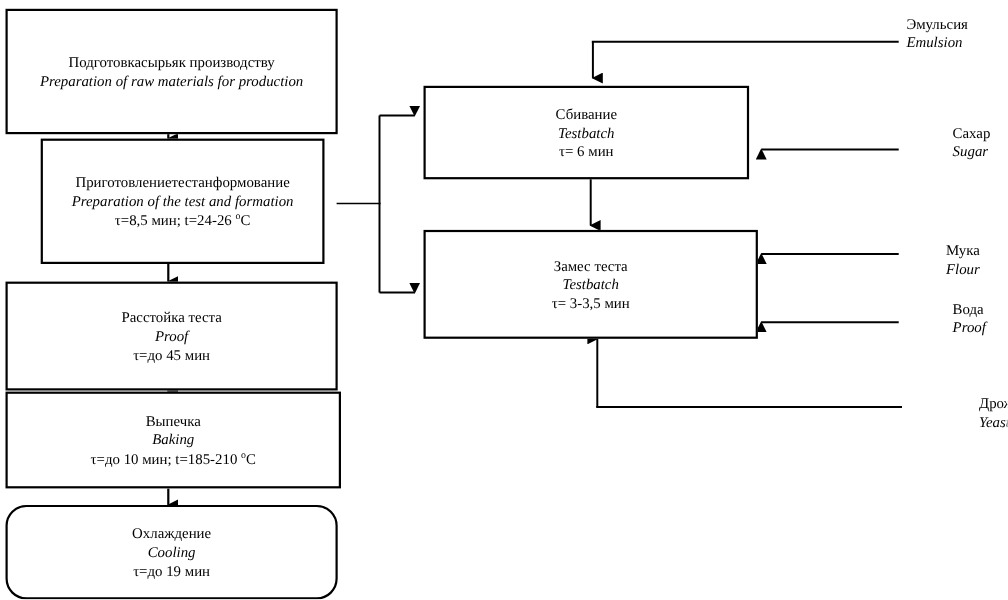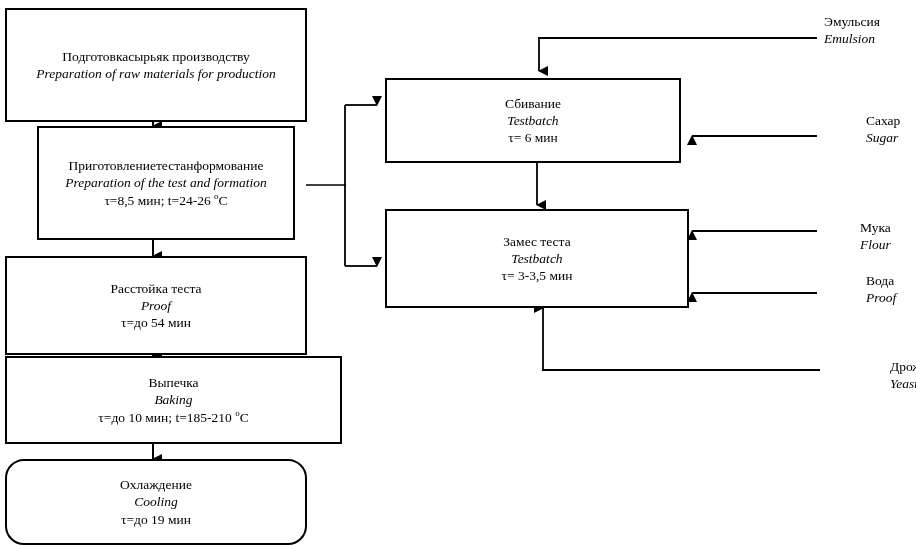--- a/index.html
+++ b/index.html
@@ -120,24 +120,24 @@
 
   <div class="box" style="left:5px; top:126px; width:258px; height:114px;margin-left:32px;">
     <div class="ru">Приготовлениетестанформование</div>
     <div class="en">Preparation of the test and formation</div>
     <div class="par"><span>τ=8,5 мин; t=24-26 </span><span class="sup">o</span><span>C</span></div>
   </div>
 
   <div class="box" style="left:5px; top:256px; width:302px; height:99px;">
     <div class="ru">Расстойка теста</div>
     <div class="en">Proof</div>
-    <div class="par">τ=до 54 мин</div>
+    <div class="par">τ=до 45 мин</div>
   </div>
 
-  <div class="box" style="left:5px; top:356px; width:337px; height:88px;">
+  <div class="box" style="left:5px; top:356px; width:305px; height:88px;">
     <div class="ru">Выпечка</div>
     <div class="en">Baking</div>
     <div class="par"><span>τ=до 10 мин; t=185-210 </span><span class="sup">o</span><span>C</span></div>
   </div>
 
   <div class="box" style="left:5px; top:459px; width:302px; height:86px;border-radius:19px;">
     <div class="ru">Охлаждение</div>
     <div class="en">Cooling</div>
     <div class="par">τ=до 19 мин</div>
   </div>

